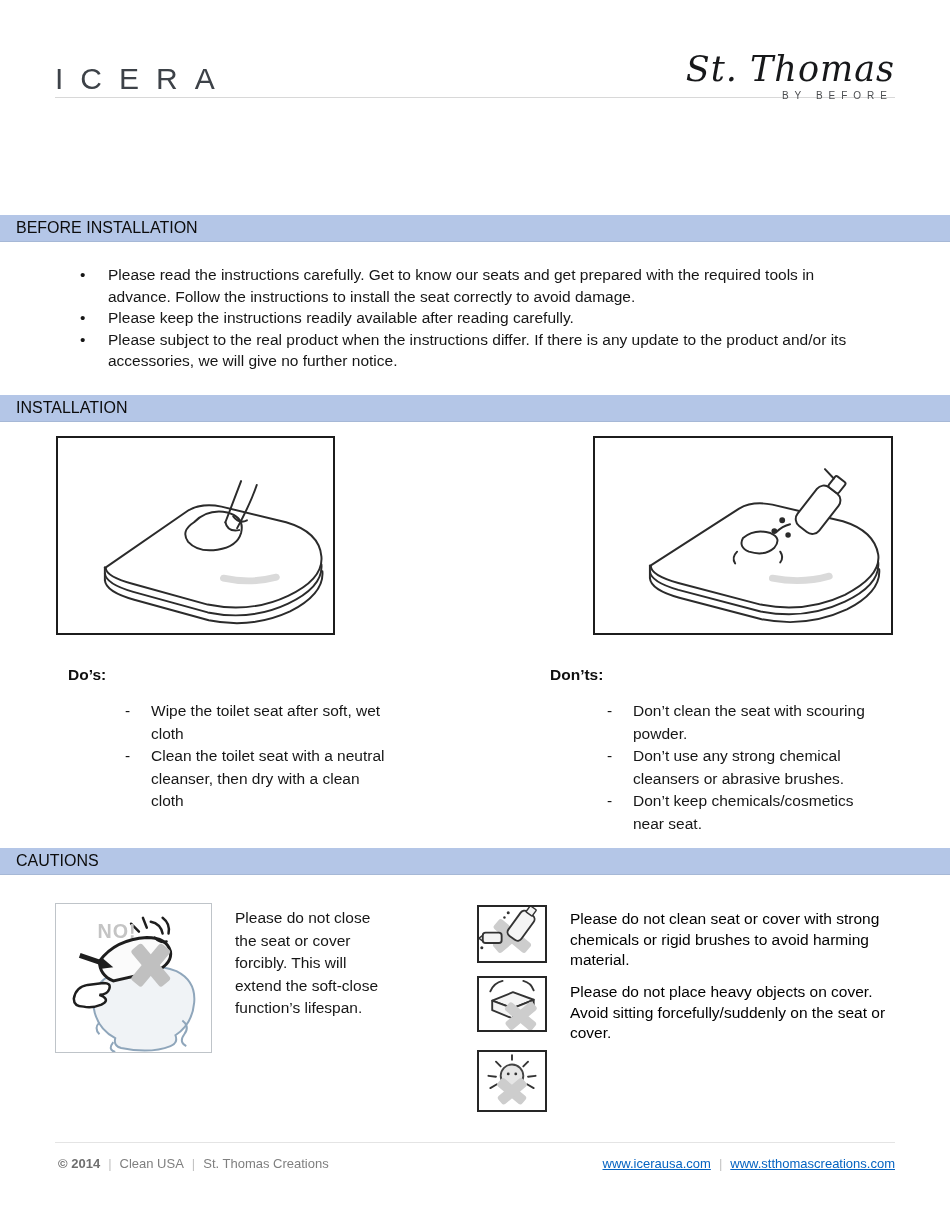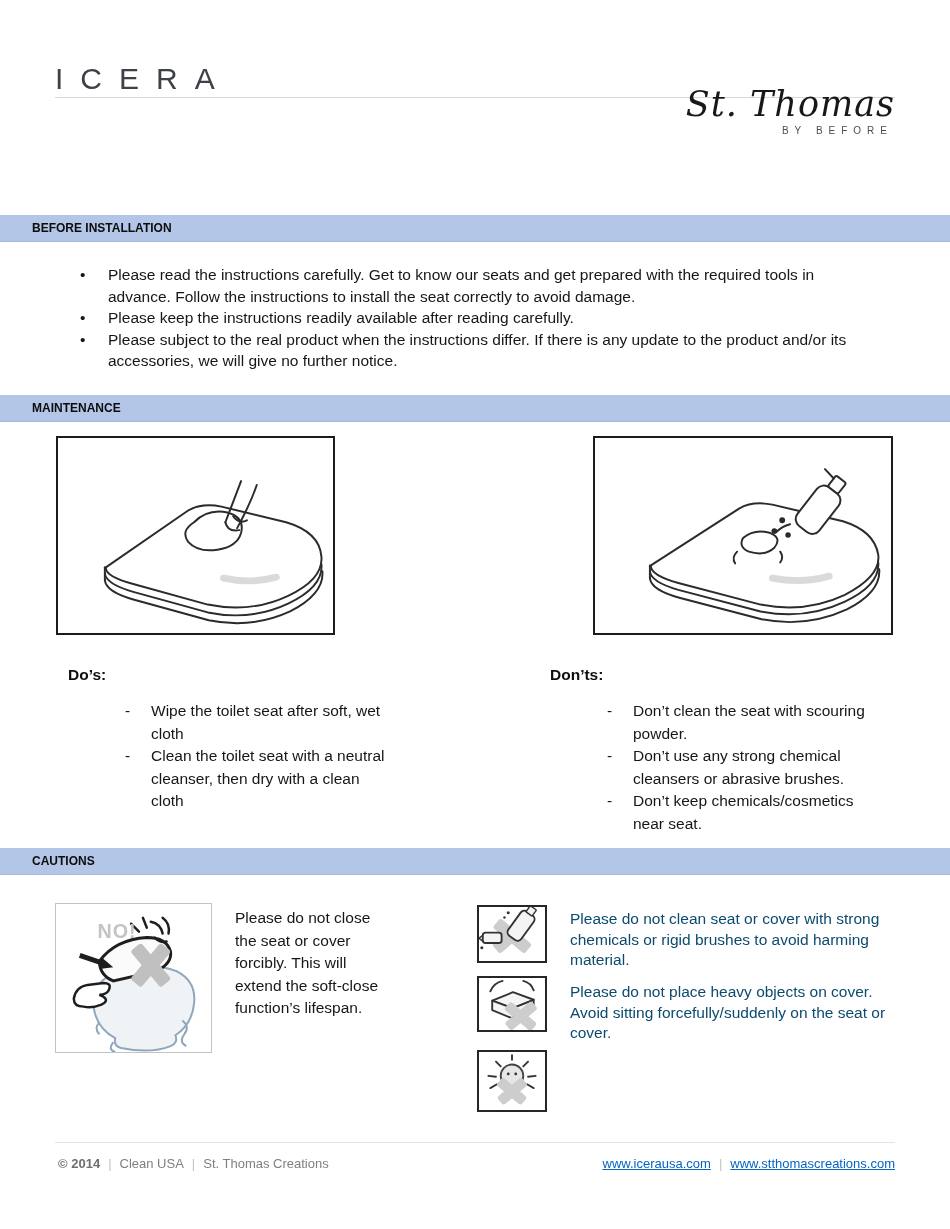--- a/index.html
+++ b/index.html
@@ -7,37 +7,37 @@
   .page {
     position:relative; width:950px; height:1229px; background:#ffffff;
     font-family:"Liberation Sans", sans-serif; color:#1a1a1a; overflow:hidden;
   }
   
   .icera-logo {
     position:absolute; left:55px; top:62px; font-size:30px; letter-spacing:17px;
     color:#3d4248; font-weight:400;
   }
   .header-rule { position:absolute; left:55px; top:97px; width:840px; height:1px; background:#d8d8d8; }
-  .st-logo { position:absolute; right:55px; top:50px; text-align:right;margin-top:35px; }
+  .st-logo { position:absolute; right:55px; top:50px; text-align:right; }
   .st-logo .script {
     font-family:"DejaVu Serif", serif; font-style:italic; font-size:35px;
     color:#17181a; line-height:1.1; letter-spacing:1px;
   }
   .st-logo .tagline { font-size:10px; letter-spacing:6px; color:#4b4d50; margin-top:1px; padding-right:2px; }
   
   .doc-title {
     position:absolute; left:0; top:181px; width:100%; text-align:center;
     font-size:15.5px; font-weight:bold; color:#0d0d0d;
   }
   
   .band {
     position:absolute; left:0; width:950px; height:27px; background:#b4c6e7;
     border-bottom:1px solid #a6b8d6;
   }
-  .band span { display:block; line-height:26px; padding-left:32px; font-size:12px; font-weight:bold; color:#0c0c0c; }
+  .band span { display:block; line-height:26px; padding-left:16px; font-size:16px; font-weight:normal; color:#0c0c0c; }
   .band1 { top:215px; } .band2 { top:395px; } .band3 { top:848px; }
   
   .bullets { position:absolute; left:78px; top:264px; width:779px; list-style:none; font-size:15.5px; line-height:21.5px; color:#161616; }
   .bullets li { position:relative; padding-left:30px; }
   .bullets li::before { content:"\2022"; position:absolute; left:2px; top:0; }
   
   .img-frame { position:absolute; top:436px; height:199px; border:2px solid #1c1c1c; background:#fff; }
   .img-left  { left:56px;  width:279px; }
   .img-right { left:593px; width:300px; }
   .img-frame svg { display:block; width:100%; height:100%; }
@@ -55,21 +55,21 @@
     position:absolute; left:55px; top:903px; width:157px; height:150px;
     border:1px solid #bfc4c9; background:#fff;
   }
   .no-image svg { display:block; width:100%; height:100%; }
   .caution-main { position:absolute; left:235px; top:907px; width:152px; font-size:15.5px; line-height:22.5px; color:#161616; }
   .cicon { position:absolute; left:477px; width:70px; border:2px solid #262626; background:#fff; }
   .cicon svg { display:block; width:100%; height:100%; }
   .cicon1 { top:905px;  height:58px; }
   .cicon2 { top:976px;  height:56px; }
   .cicon3 { top:1050px; height:62px; }
-  .ctext { position:absolute; left:570px; width:325px; font-size:15.5px; line-height:20.5px; color:#0c4a6e; }
+  .ctext { position:absolute; left:570px; width:325px; font-size:15.5px; line-height:20.5px; color:#000000; }
   .ctext1 { top:909px; } .ctext2 { top:982px; } .ctext3 { top:1059px; }
   
   .footer-rule { position:absolute; left:55px; top:1142px; width:840px; height:1px; background:#e4e4e4; }
   .footer-left { position:absolute; left:58px; top:1156px; font-size:13px; color:#7f7f7f; }
   .footer-left .copyright { font-weight:bold; color:#6f6f6f; }
   .footer-sep { color:#c3c3c3; margin:0 8px; font-weight:normal; }
   .footer-right { position:absolute; right:55px; top:1156px; font-size:13px; }
   .footer-right a { color:#0563c1; text-decoration:underline; }
 </style>
 </head>
@@ -88,21 +88,21 @@
   <div class="band band1">
     <span>BEFORE INSTALLATION</span>
   </div>
   <ul class="bullets">
     <li>Please read the instructions carefully. Get to know our seats and get prepared with the required tools in advance. Follow the instructions to install the seat correctly to avoid damage.</li>
     <li>Please keep the instructions readily available after reading carefully.</li>
     <li>Please subject to the real product when the instructions differ. If there is any update to the product and/or its accessories, we will give no further notice.</li>
   </ul>
 
   <div class="band band2">
-    <span>MAINTENANCE</span>
+    <span>INSTALLATION</span>
   </div>
 
   <div class="img-frame img-left">
     <svg viewBox="0 0 279 199">
       <g stroke="#2b2b2b" stroke-width="2" fill="none" stroke-linecap="round" stroke-linejoin="round">
         <path d="M 48,132 L 132,74 Q 146,66 166,70 L 232,86 Q 266,96 268,121 Q 270,144 234,161 Q 196,179 152,170 L 76,149 Q 47,141 48,132 Z"></path>
         <path d="M 168,143 Q 196,149 222,142" stroke="#dadada" stroke-width="7"></path>
         <path d="M 47,138 Q 48,149 76,157 L 152,178 Q 196,187 234,169 Q 270,152 268,129"></path>
         <path d="M 47,145 Q 48,157 77,165 L 153,186 Q 197,195 236,177 Q 271,159 269,136"></path>
         <path d="M 47,132 L 47,145"></path>

